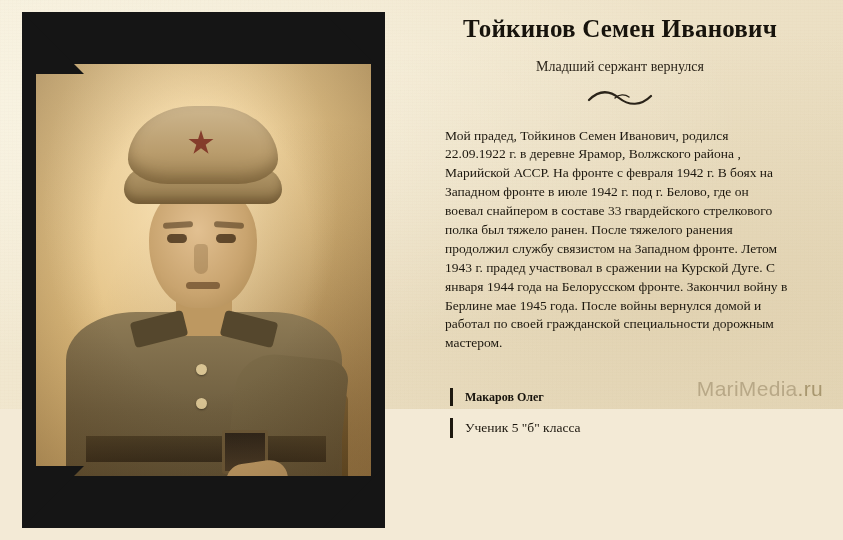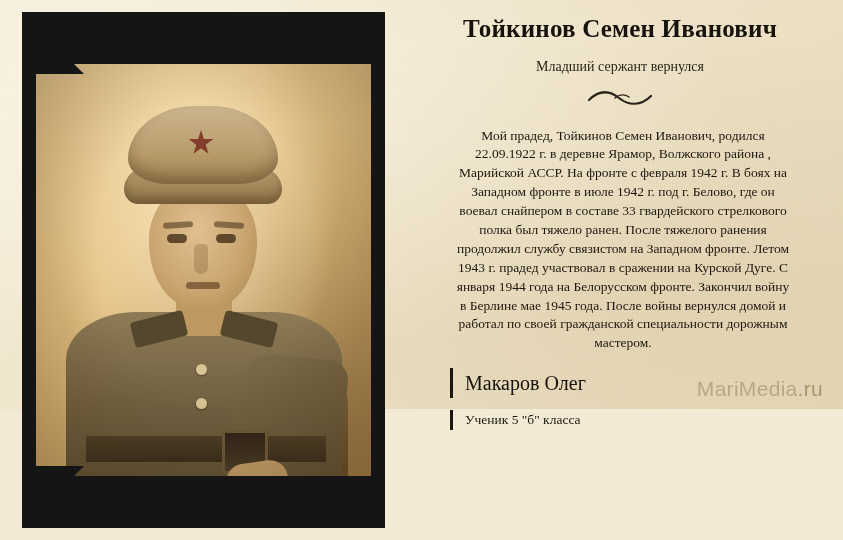--- a/index.html
+++ b/index.html
@@ -174,39 +174,40 @@
     color: #2a2319;
   }
   .swash {
     margin: 12px auto 0 auto;
     width: 70px;
     height: 22px;
     color: #2a2319;
     display: block;
   }
   .body-text {
-    margin: 18px 30px 0 36px;
+    margin: 18px 30px 0 25px;
     font-size: 13.5px;
     line-height: 1.40;
     color: #1d180f;
-    text-align: center;
+    text-align: left;
   }
   .author-block {
     position: absolute;
     left: 30px;
     top: 368px;
     width: 330px;
   }
   .author-name {
     border-left: 3px solid #1d180f;
     padding-left: 12px;
-    font-size: 20px;
-    font-weight: normal;
+    font-size: 12px;
+    font-weight: bold;
     color: #17130c;
     line-height: 1.5;
+    margin-top: 20px;
   }
   .author-class {
     border-left: 3px solid #1d180f;
     padding-left: 12px;
     margin-top: 12px;
     font-size: 13.5px;
     color: #1d180f;
     line-height: 1.5;
   }
   .watermark {

